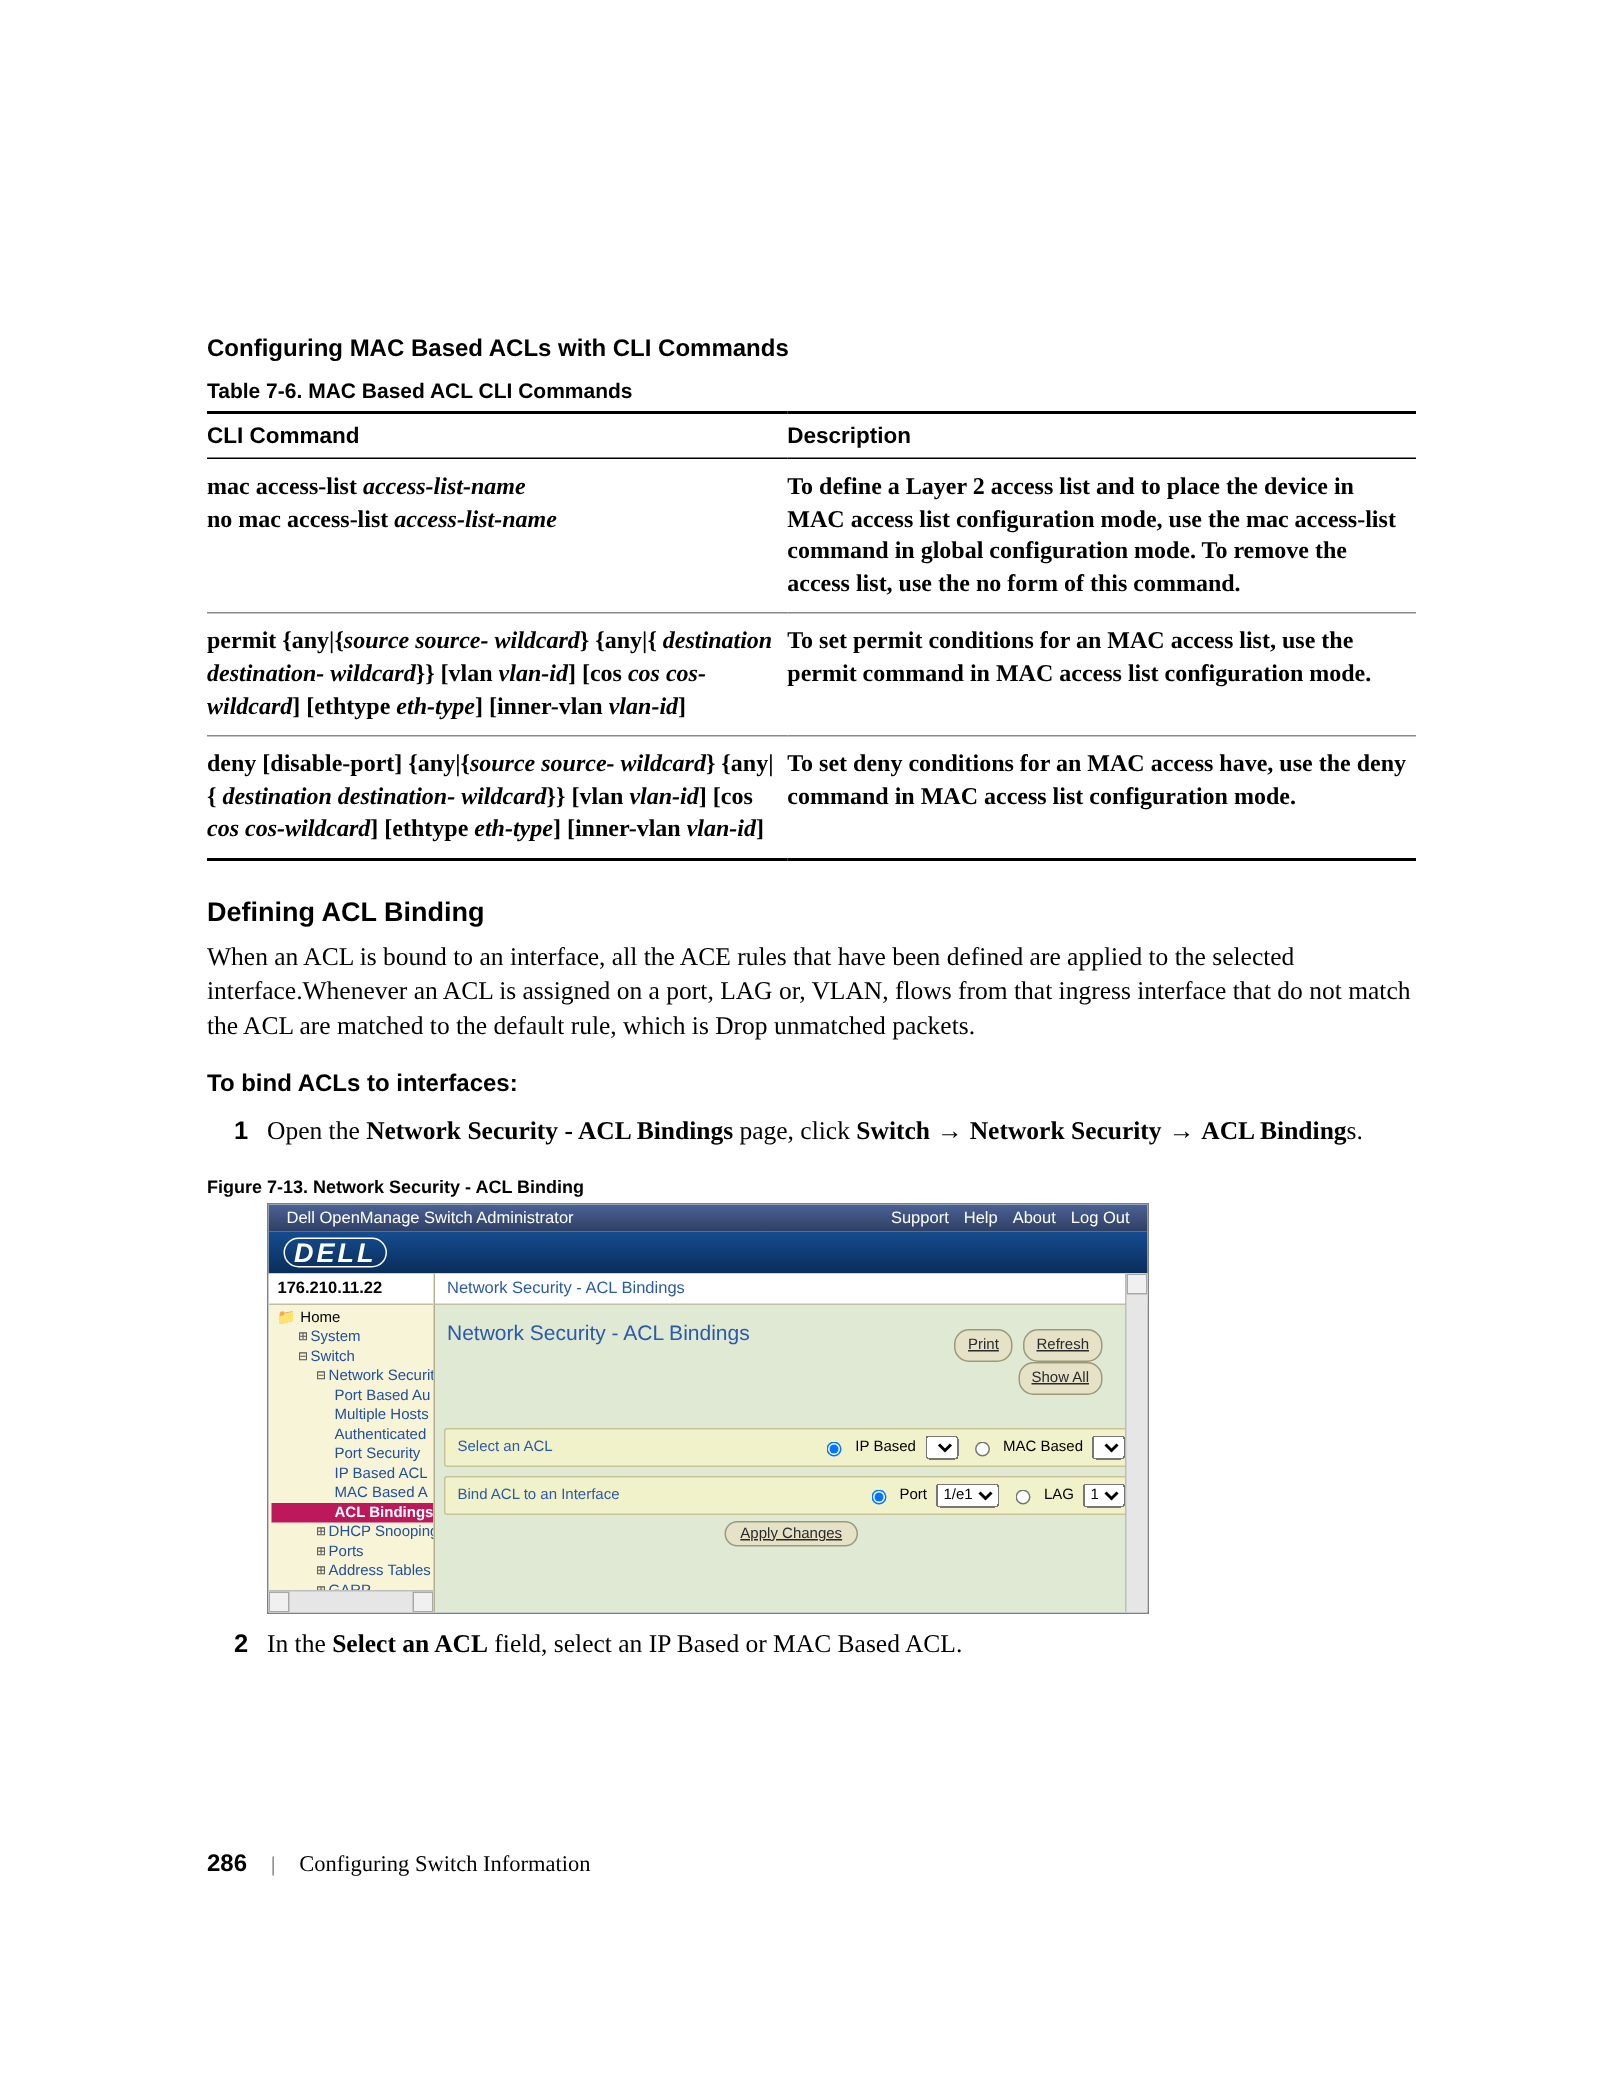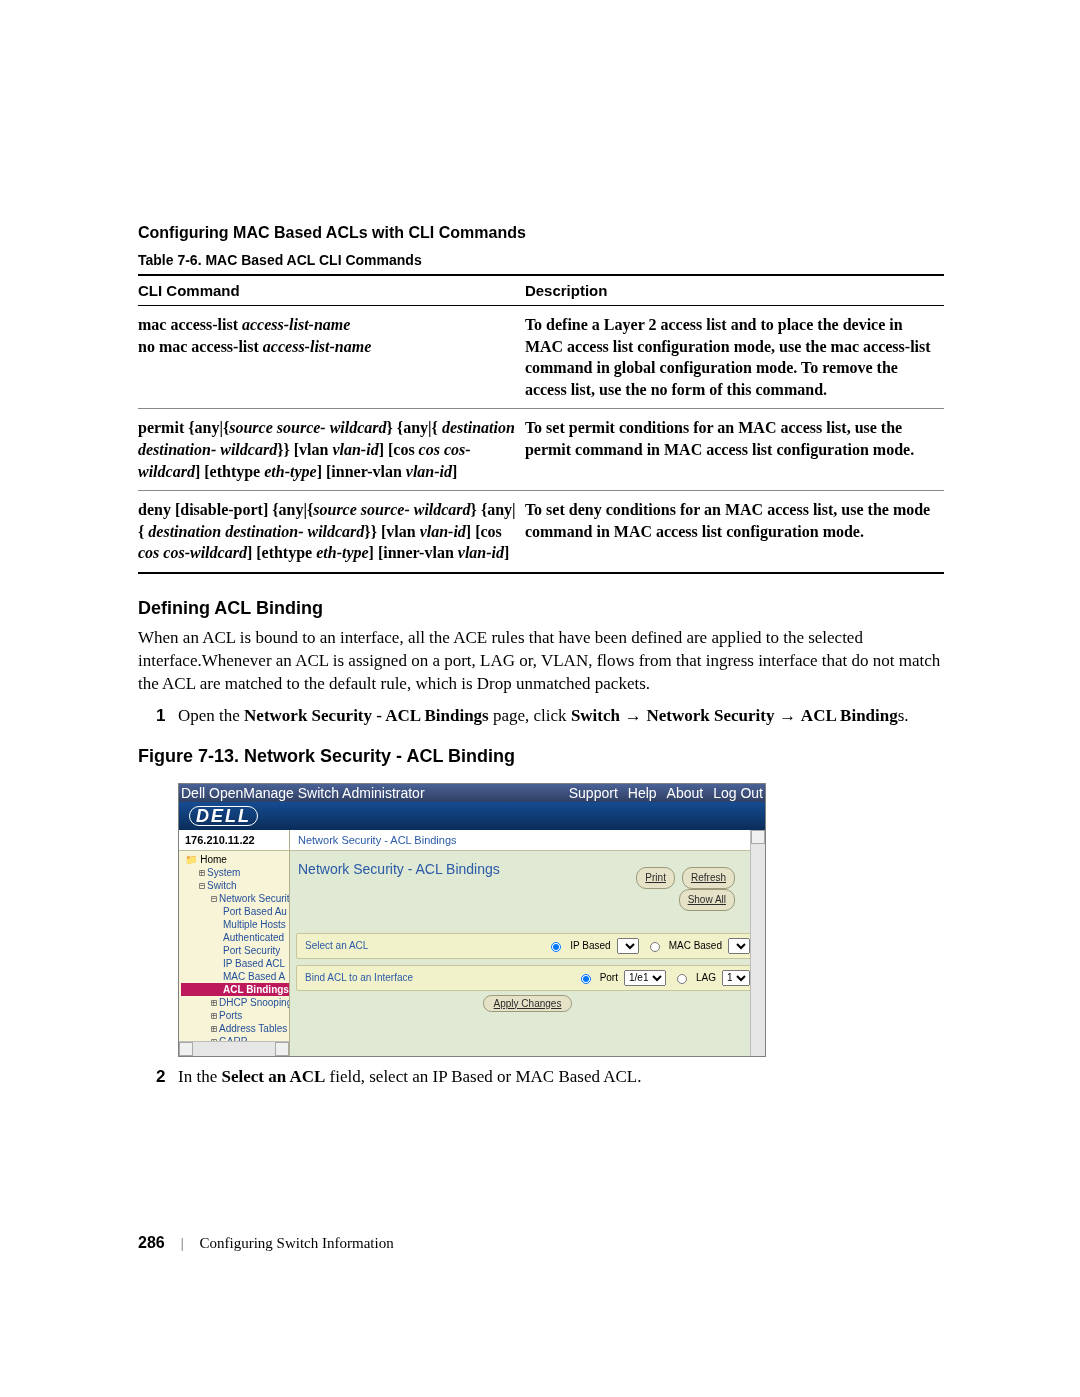--- a/index.html
+++ b/index.html
@@ -79,22 +79,22 @@
     font-weight: bold;
     width: 22px;
     flex: none;
   }
   .step .txt { flex: 1; }
   .arrow { font-family: Arial, sans-serif; }
 
   .fig-caption {
     font-family: Arial, Helvetica, sans-serif;
     font-weight: bold;
-    font-size: 18px;
-    margin: 18px 0 16px 0;
+    font-size: 12px;
+    margin: 18px 0 4px 0;
   }
 
   
   .screenshot {
     width: 586px;
     height: 272px;
     border: 1px solid #808080;
     margin: 0 0 8px 40px;
     font-family: Tahoma, Arial, sans-serif;
     font-size: 11px;
@@ -105,22 +105,22 @@
     position: relative;
     overflow: hidden;
   }
   .ss-titlebar {
     background: #3b4f7a;
     background: linear-gradient(#4a6296, #2f3f63);
     color: #fff;
     display: flex;
     align-items: center;
     height: 18px;
-    font-size: 14px;
-    padding: 0 2px;
+    font-size: 11px;
+    padding: 0 12px;
   }
   .ss-titlebar .spacer { flex: 1; }
   .ss-titlebar .tlink { margin-left: 10px; color: #fff; }
   .ss-brandbar {
     background: #0f3f7a;
     background: linear-gradient(#154c91, #0a2d5a);
     height: 28px;
     display: flex;
     align-items: center;
     padding-left: 10px;
@@ -324,29 +324,30 @@
           <b>no mac access-list </b><span class="italic">access-list-name</span>
         </td>
         <td>To define a Layer 2 access list and to place the device in MAC access list configuration mode, use the mac access-list command in global configuration mode. To remove the access list, use the no form of this command.</td>
       </tr>
       <tr>
         <td class="col-cmd" id="cmd-row-1">permit   {any|{<i>source source- wildcard</i>} {any|{ <i>destination destination- wildcard</i>}} [vlan <i>vlan-id</i>] [cos <i>cos cos-wildcard</i>] [ethtype <i>eth-type</i>] [inner-vlan <i>vlan-id</i>]</td>
         <td>To set permit conditions for an MAC access list, use the permit command in MAC access list configuration mode.</td>
       </tr>
       <tr>
         <td class="col-cmd" id="cmd-row-2">deny [disable-port] {any|{<i>source source- wildcard</i>} {any|{ <i>destination destination- wildcard</i>}} [vlan <i>vlan-id</i>] [cos <i>cos cos-wildcard</i>] [ethtype <i>eth-type</i>] [inner-vlan <i>vlan-id</i>]</td>
-        <td>To set deny conditions for an MAC access list, use the mode command in MAC access list configuration mode.</td>
+        <td>To set deny conditions for an MAC access have, use the deny command in MAC access list configuration mode.</td>
       </tr>
     </tbody>
   </table>
 
   <div class="h3">Defining ACL Binding</div>
 
   <p class="body-text">When an ACL is bound to an interface, all the ACE rules that have been defined are applied to the selected interface.Whenever an ACL is assigned on a port, LAG or, VLAN, flows from that ingress interface that do not match the ACL are matched to the default rule, which is Drop unmatched packets.</p>
 
+  <div class="h4" style="margin-top:18px;">To bind ACLs to interfaces:</div>
 
   <div class="step">
     <div class="num">1</div>
     <div class="txt">
       <span>Open the </span><b>Network Security - ACL Bindings</b><span> page, click </span><b>Switch</b><span class="arrow"> → </span><b>Network Security</b><span class="arrow"> → </span><b>ACL Binding</b><span>s.</span>
     </div>
   </div>
 
   <div class="fig-caption">Figure 7-13.    Network Security - ACL Binding</div>
 

